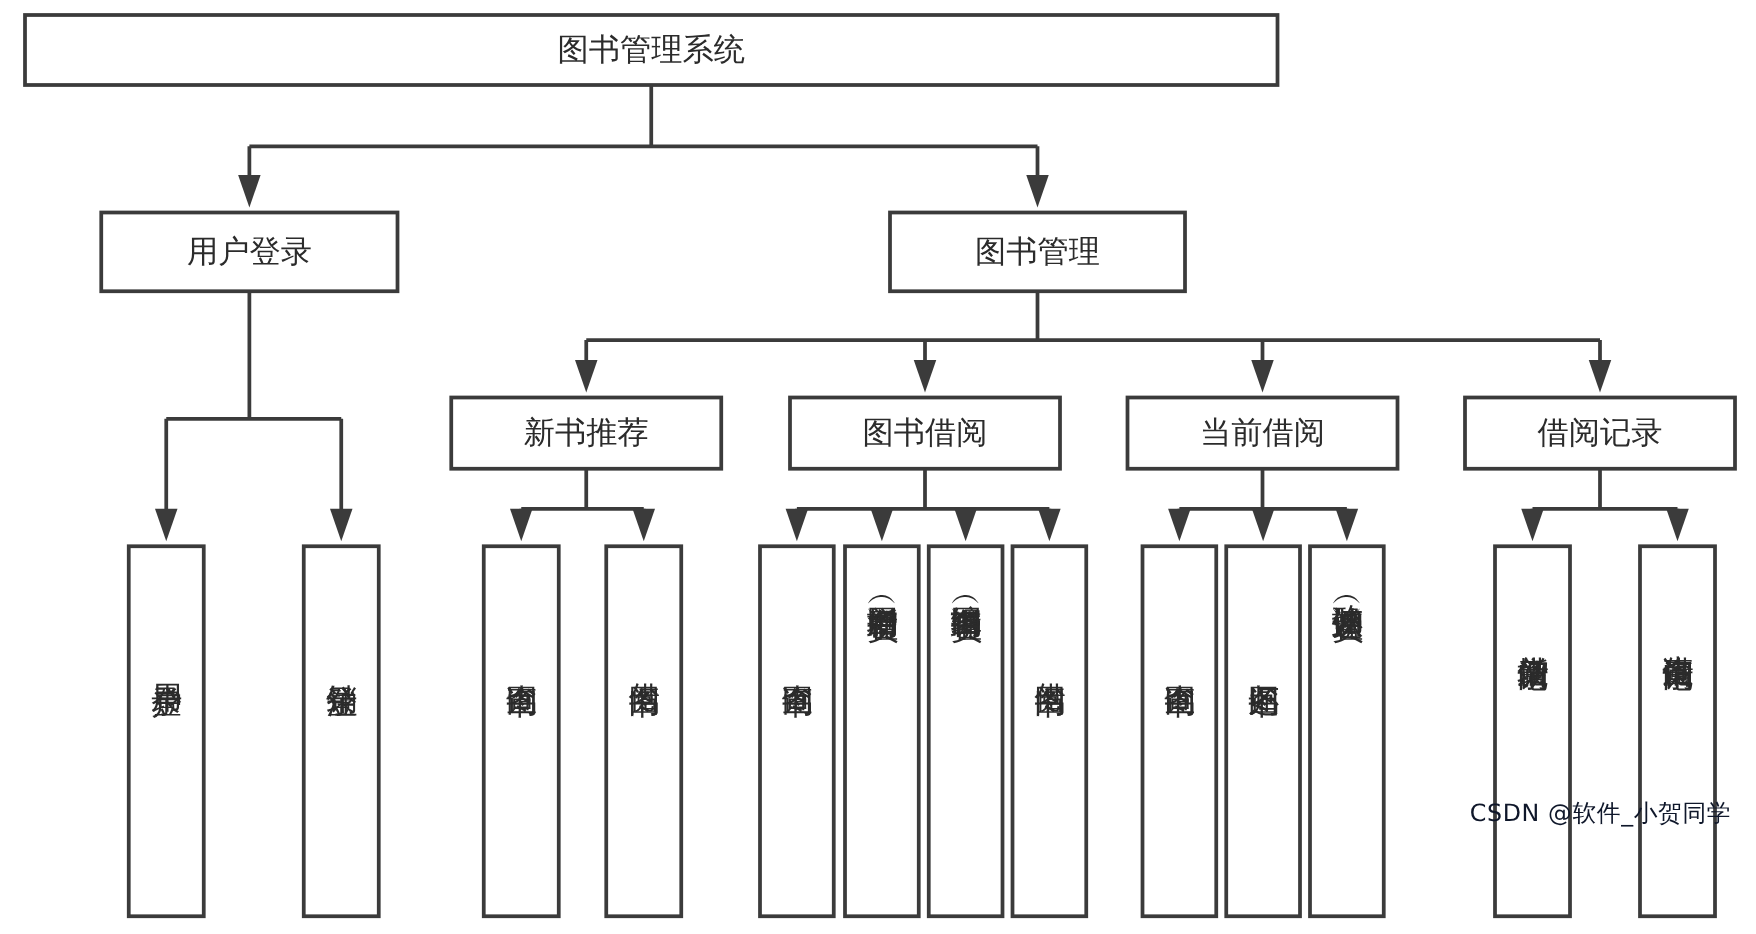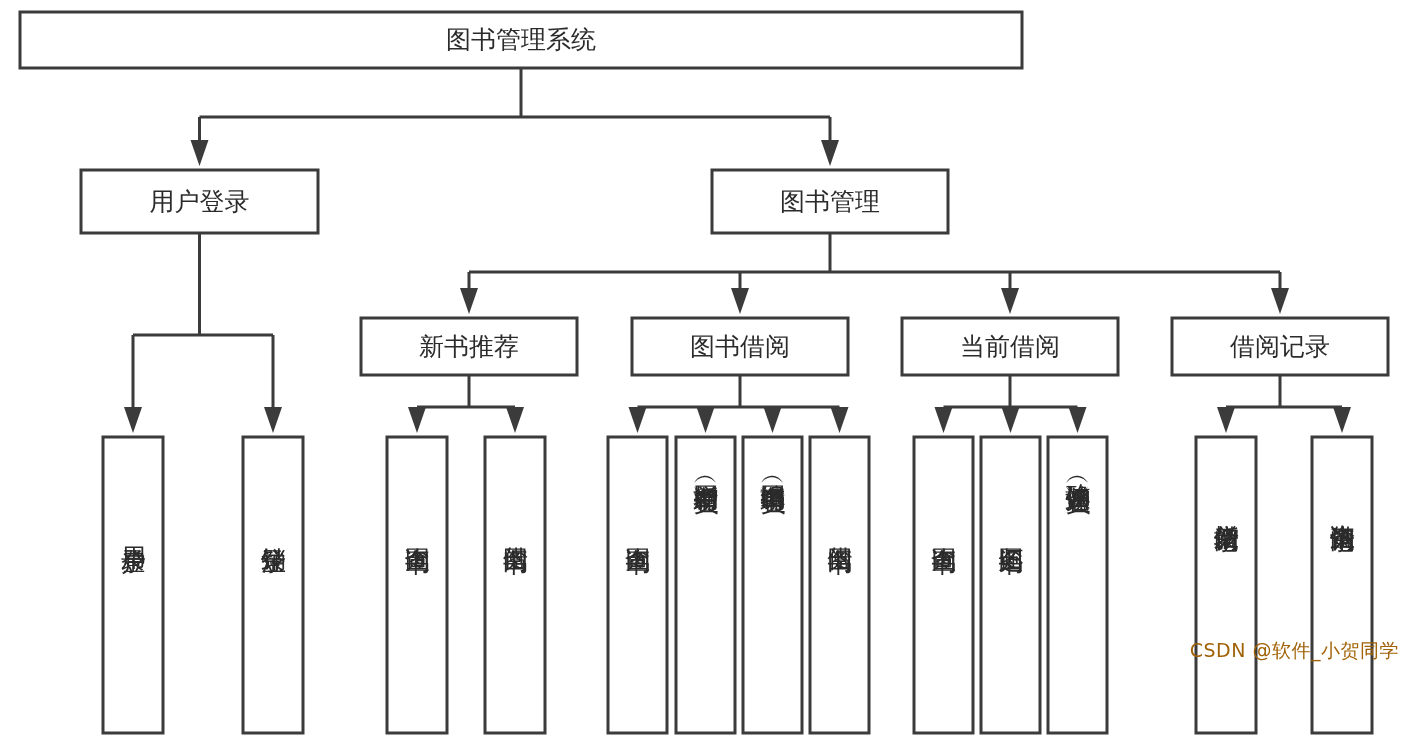--- a/index.html
+++ b/index.html
@@ -63,25 +63,25 @@
     font-size: 25px;
     line-height: 1.12;
     color: #2b2b2b;
     writing-mode: vertical-rl;
     text-orientation: upright;
     letter-spacing: 1px;
     white-space: nowrap;
   }
   .watermark {
     position: absolute;
-    right: 6px;
+    right: 20px;
     bottom: 6px;
     font-family: "DejaVu Sans", "Liberation Sans", sans-serif;
     font-size: 19px;
-    color: #a16207;
+    color: #0f172a;
     letter-spacing: 0.5px;
     white-space: nowrap;
   }
 </style>
 </head>
 <body>
 
 <div id="diagram-root">
   <svg class="diagram-canvas" viewBox="0 0 1405 747" xmlns="http://www.w3.org/2000/svg">
     <g id="edges-layer">

